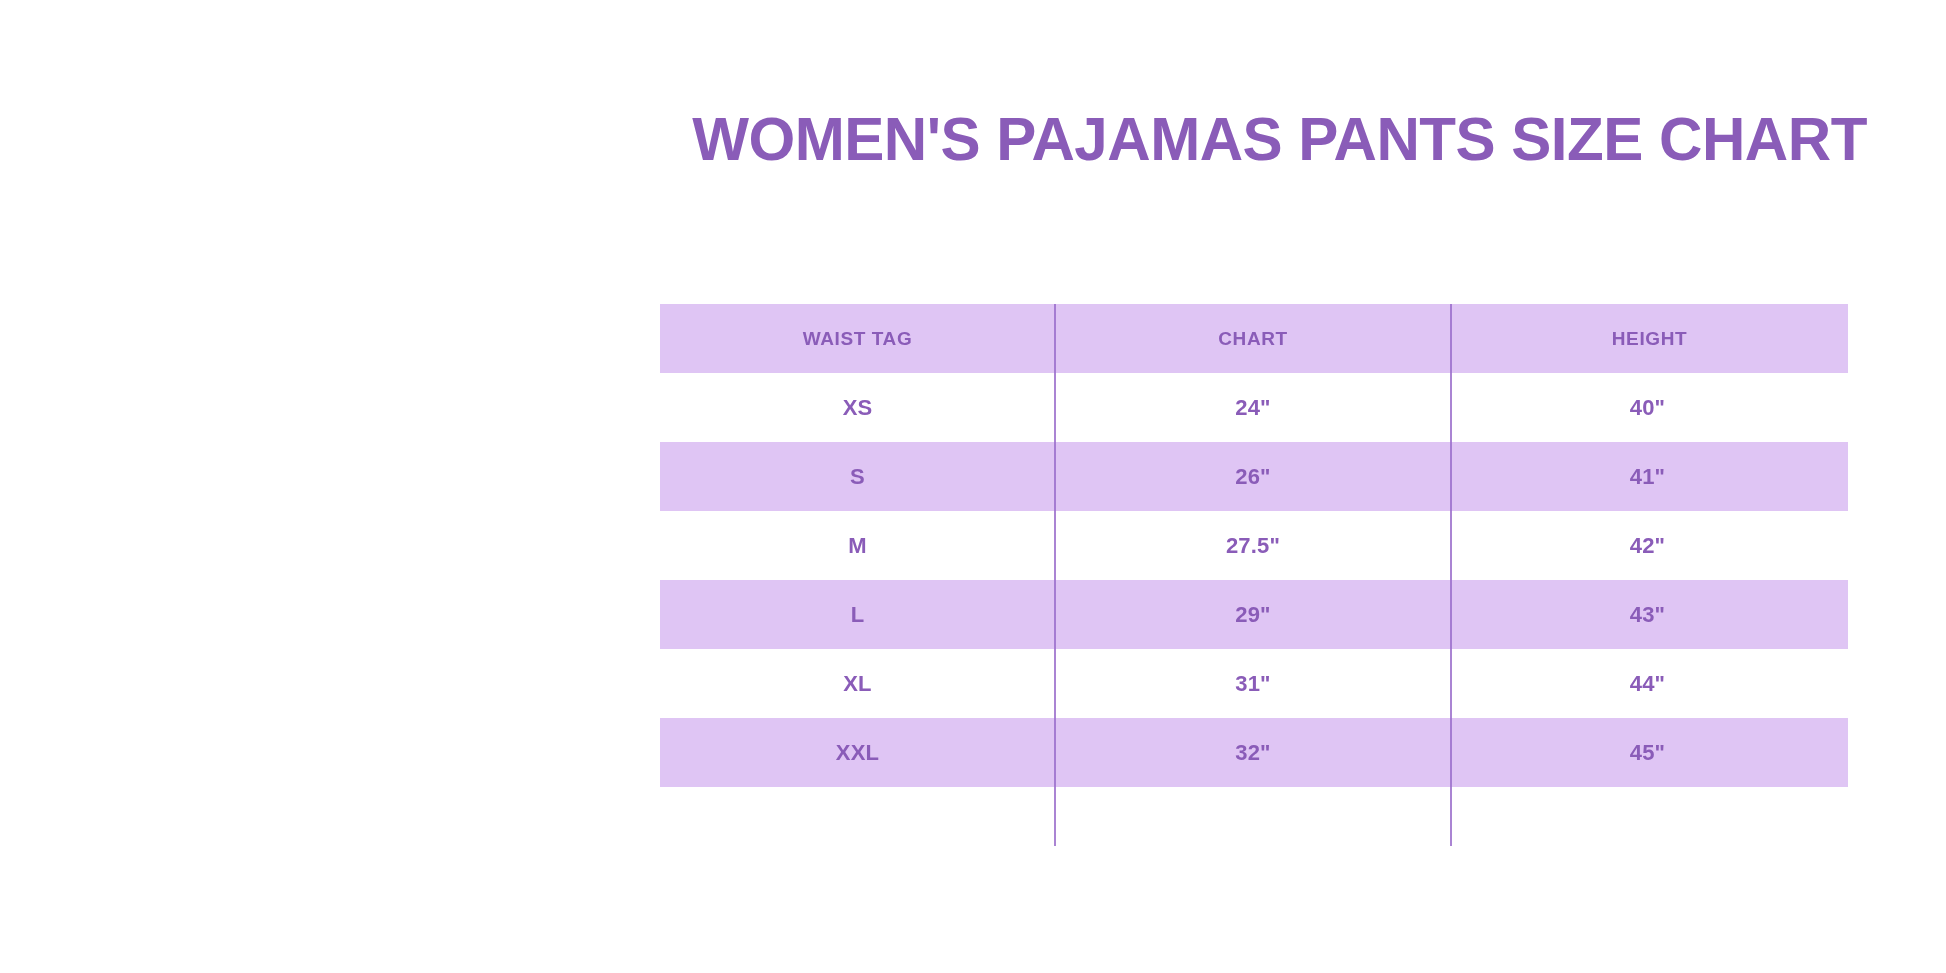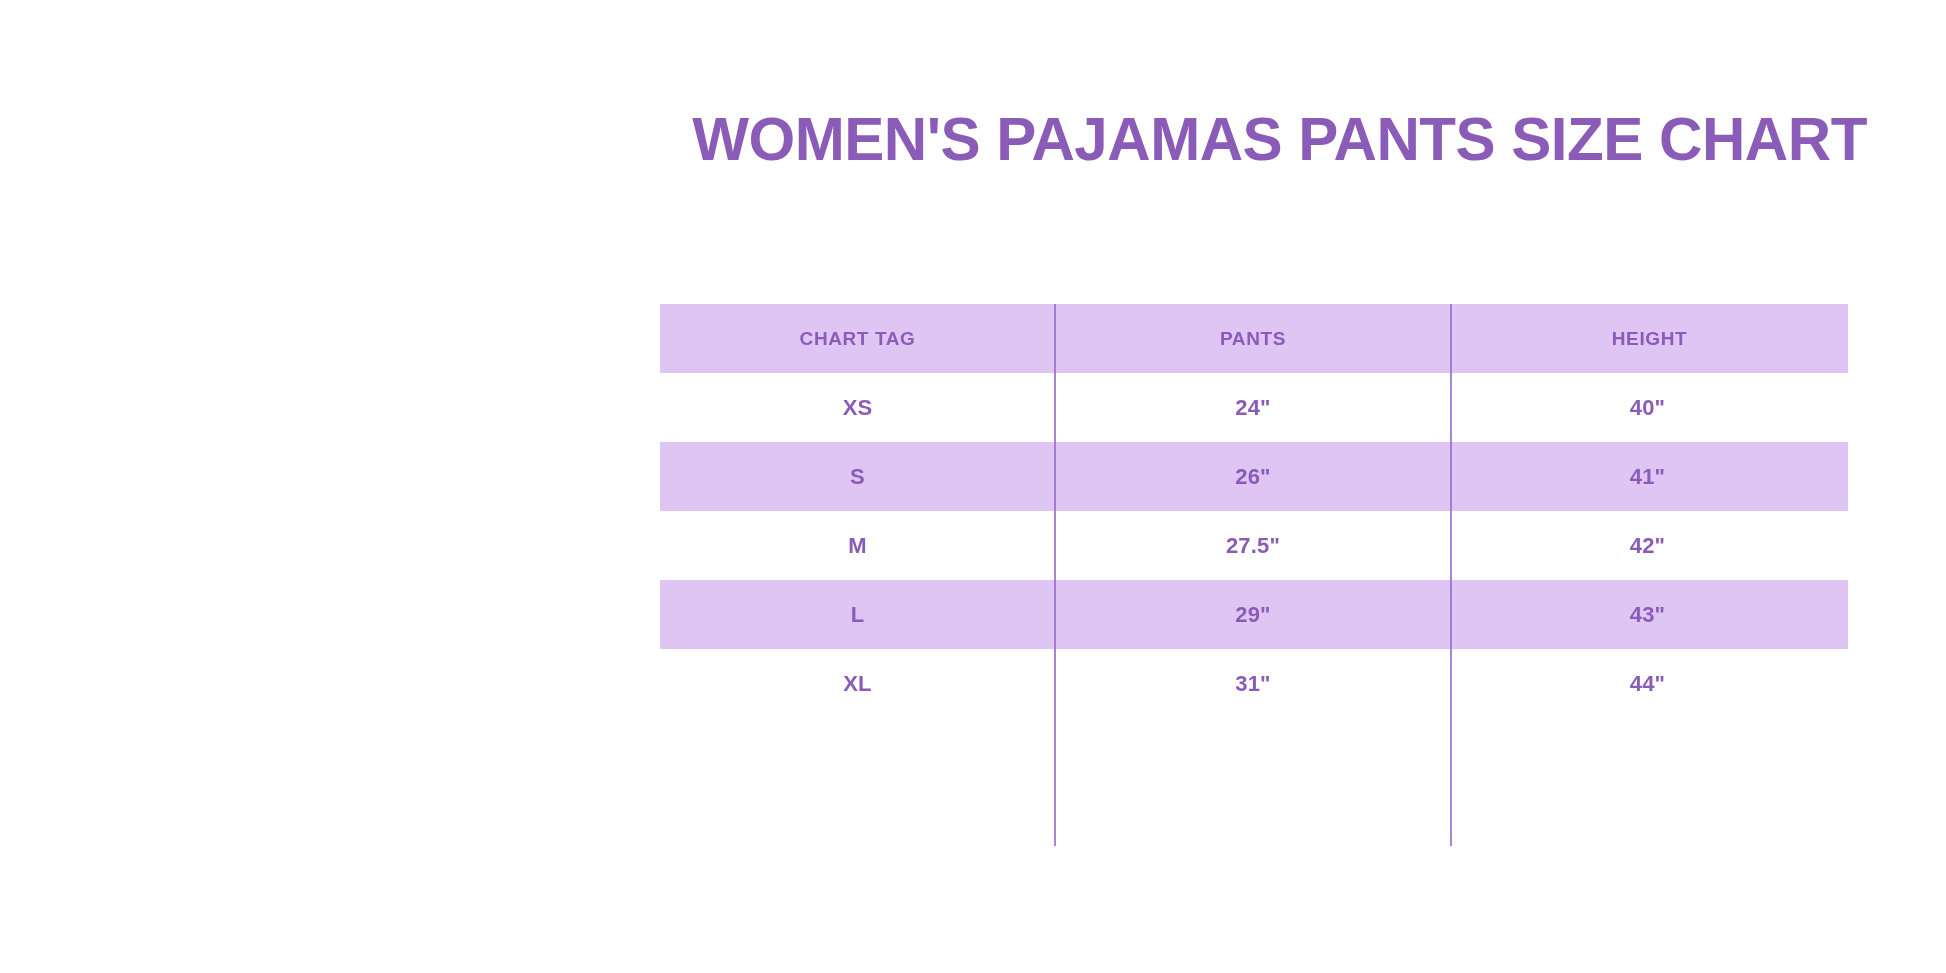--- a/index.html
+++ b/index.html
@@ -110,22 +110,22 @@
   <div class="chart-title">WOMEN'S PAJAMAS PANTS SIZE CHART</div>
 
   <table class="size-table">
     <colgroup>
       <col class="c-size">
       <col class="c-waist">
       <col class="c-height">
     </colgroup>
     <thead>
       <tr>
-        <th>CHART TAG</th>
-        <th>PANTS</th>
+        <th>WAIST TAG</th>
+        <th>CHART</th>
         <th>HEIGHT</th>
       </tr>
     </thead>
     <tbody>
       <tr class="row-plain">
         <td class="cell-size">XS</td>
         <td class="cell-waist">24"</td>
         <td class="cell-height">40"</td>
       </tr>
       <tr class="row-shaded">
@@ -141,19 +141,24 @@
       <tr class="row-shaded">
         <td class="cell-size">L</td>
         <td class="cell-waist">29"</td>
         <td class="cell-height">43"</td>
       </tr>
       <tr class="row-plain">
         <td class="cell-size">XL</td>
         <td class="cell-waist">31"</td>
         <td class="cell-height">44"</td>
       </tr>
+      <tr class="row-shaded">
+        <td class="cell-size">XXL</td>
+        <td class="cell-waist">32"</td>
+        <td class="cell-height">45"</td>
+      </tr>
     </tbody>
   </table>
 
   <div class="v-rule rule-1"></div>
   <div class="v-rule rule-2"></div>
 
 </div>
 
 </body></html>

